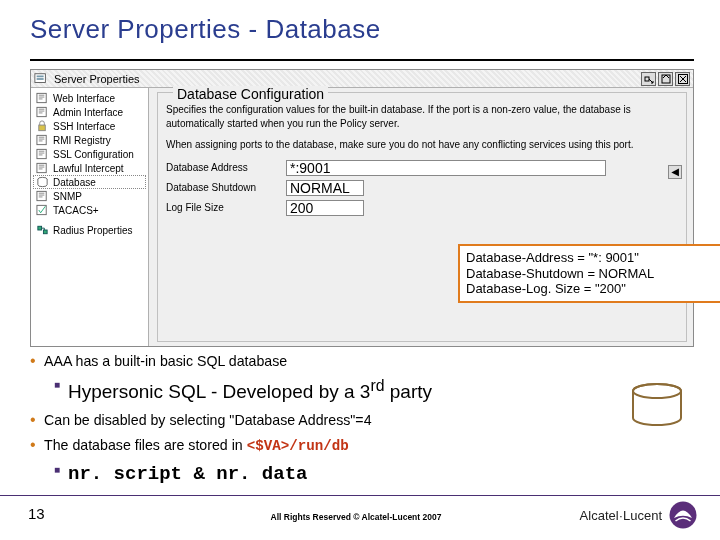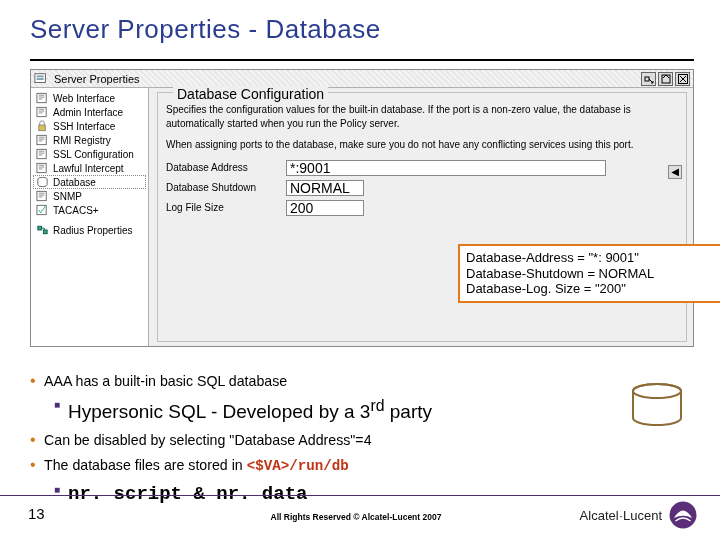--- a/index.html
+++ b/index.html
@@ -69,21 +69,21 @@
 
   
   .callout {
     position:absolute; right:-8px; top:244px;
     width:270px; border:2px solid #e07b1d; background:#fff;
     padding:4px 6px; font-size:13px; line-height:1.2;
     font-family: Arial, sans-serif;
   }
 
   
-  .bullets { margin-top:24px; font-size:14.2px; line-height:1.42; }
+  .bullets { margin-top:4px; font-size:14.2px; line-height:1.42; }
   .bullets .b1 { padding-left:14px; position:relative; margin-top:4px; }
   .bullets .b1::before { content:"•"; color:#d07a1a; position:absolute; left:0; font-size:16px; top:-1px; }
   .bullets .b2 { padding-left:38px; position:relative; margin-top:4px; font-size:19px; }
   .bullets .b2::before { content:"■"; color:#4a2f73; position:absolute; left:24px; font-size:10px; top:3px; }
   .code { font-family: "Courier New", monospace; font-weight:bold; }
   .codered { color:#c23414; }
 
   
   .cyl { position:absolute; right:36px; bottom:108px; }
 

